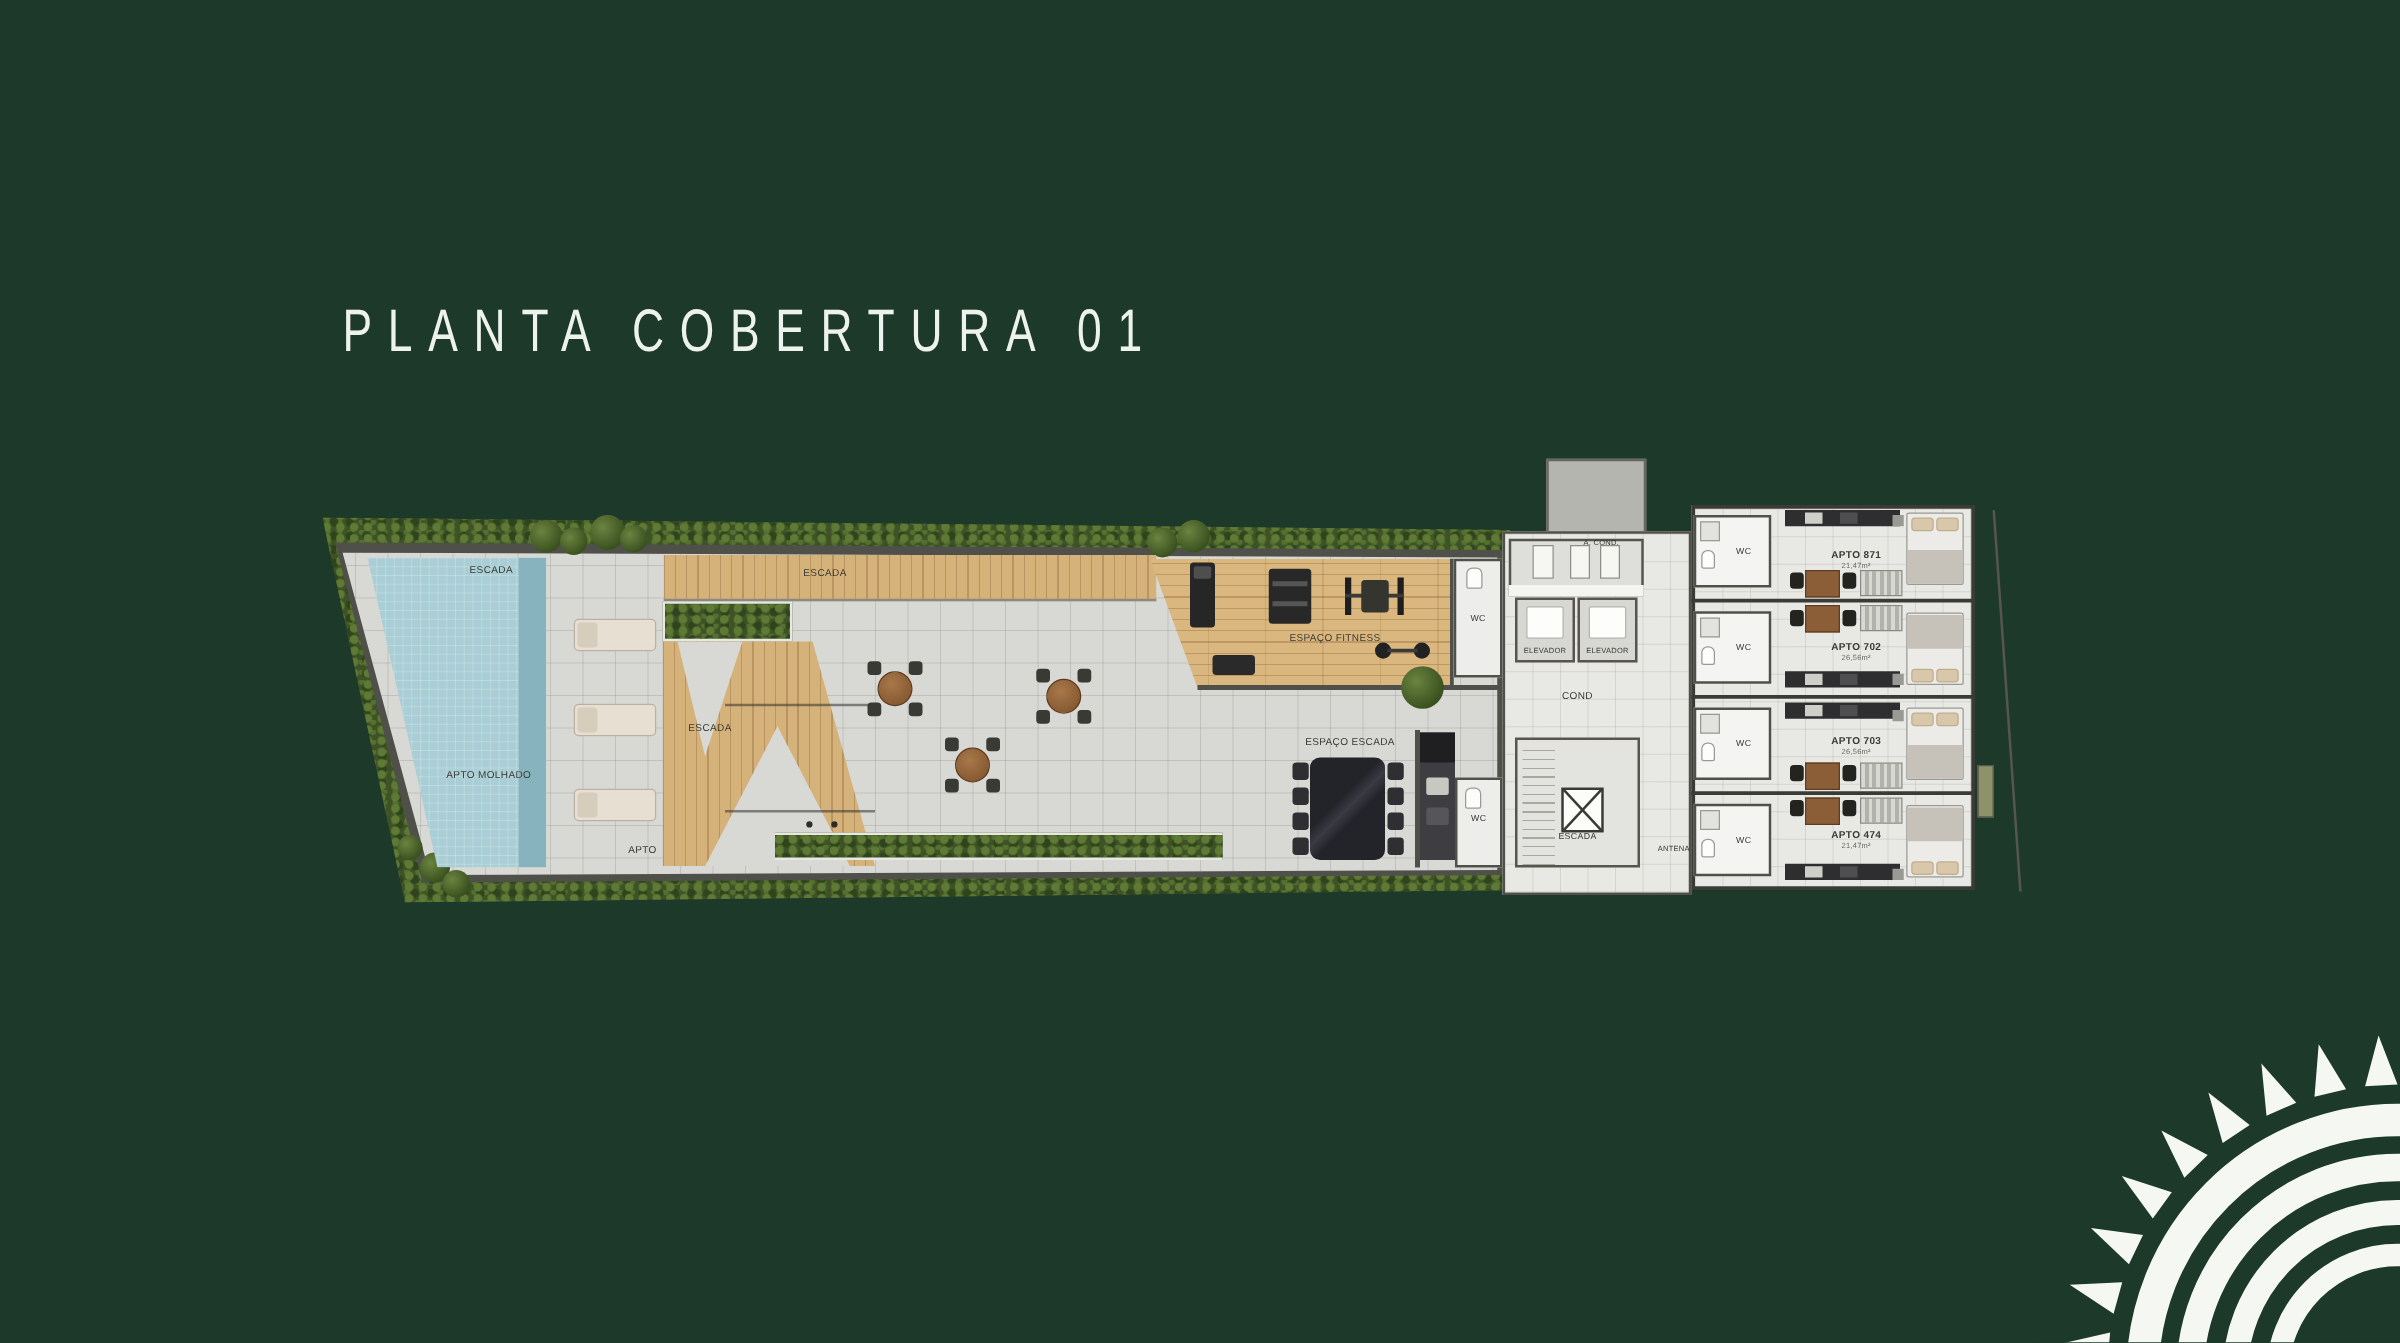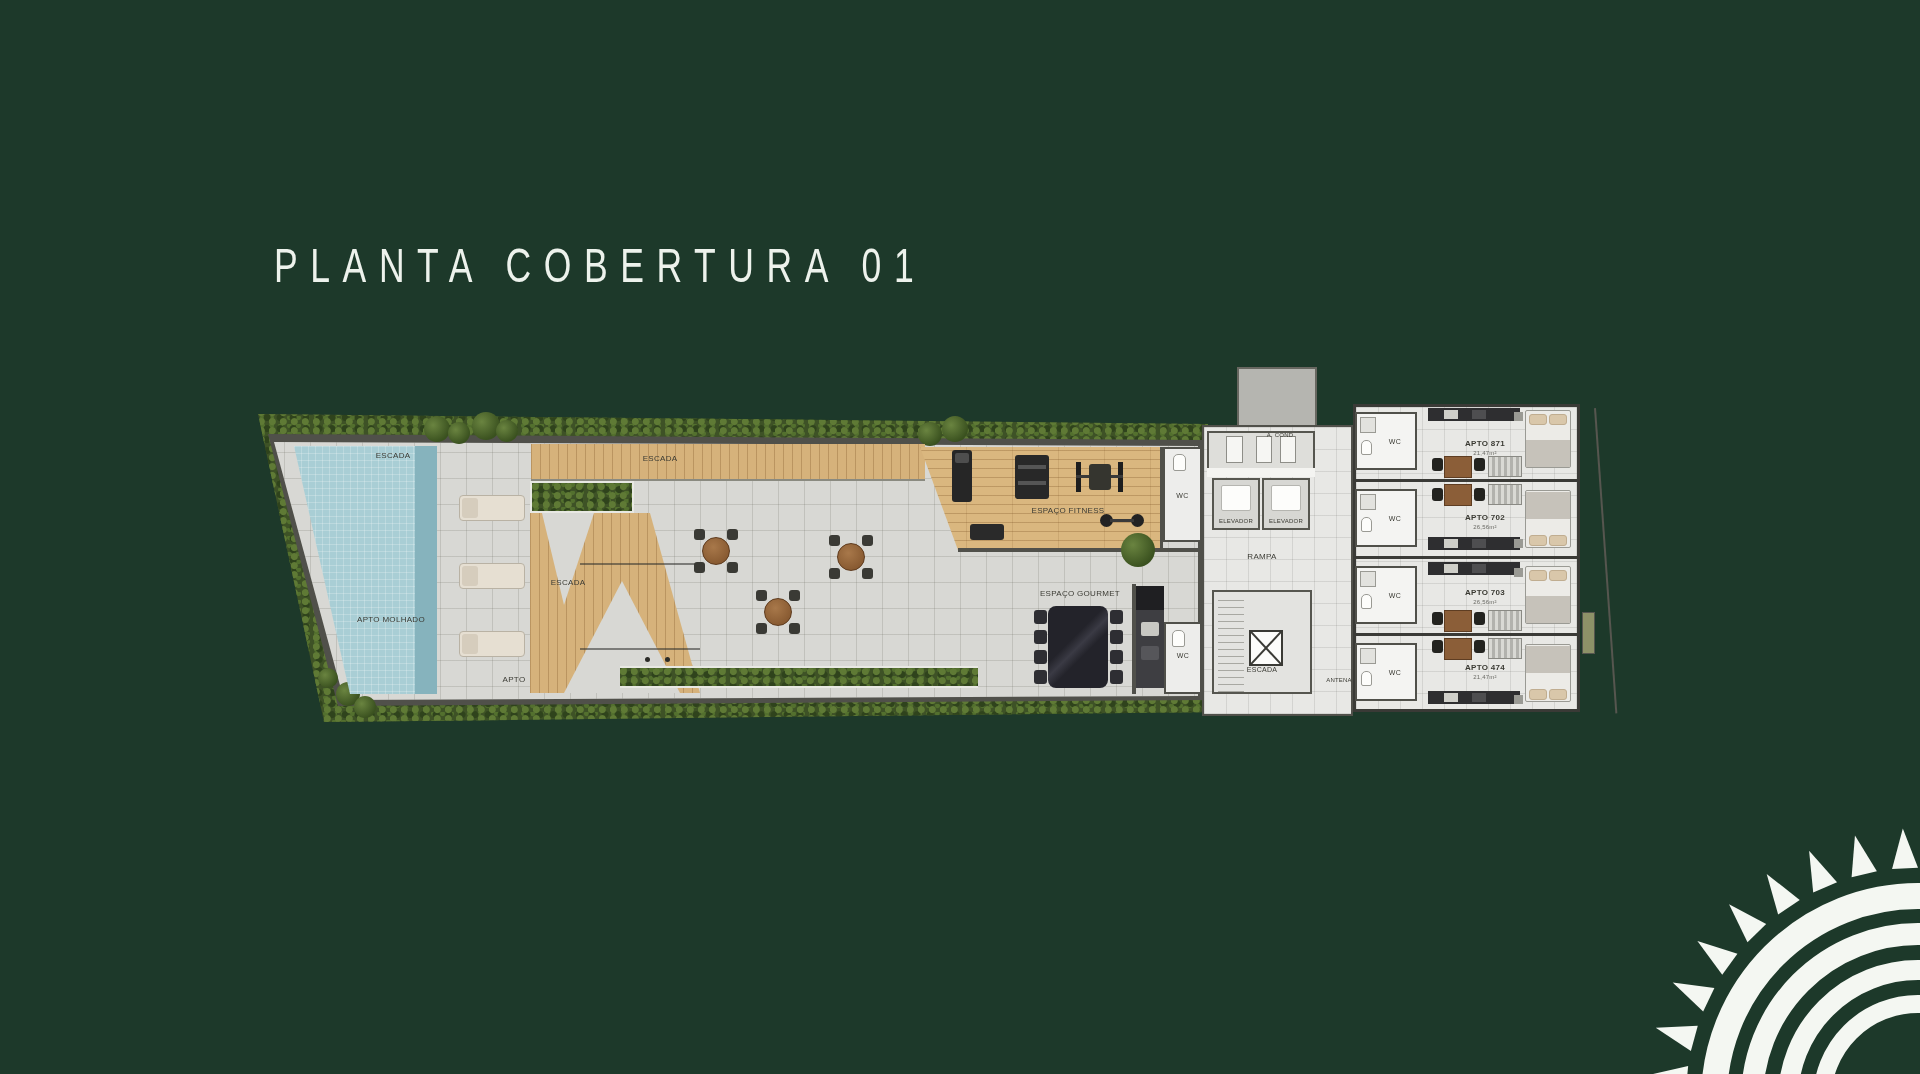--- a/index.html
+++ b/index.html
@@ -148,21 +148,21 @@
     <div class="abs" style="left:31px;top:0;width:13px;height:13px;border-radius:50%;background:#222"></div>
     <div class="abs" style="left:10px;top:5px;width:24px;height:3px;background:#3a3a3a"></div>
   </div>
   <div class="abs dark" style="left:712px;top:124px;width:34px;height:16px;background:#2a2a2a"></div>
   <div class="lbl" style="left:748px;top:107px;width:124px">ESPAÇO FITNESS</div>
 
   <div class="abs room" style="left:905px;top:47px;width:39px;height:95px"></div>
   <div class="abs toilet" style="left:915px;top:54px;width:13px;height:17px"></div>
   <div class="lbl s7" style="left:905px;top:92px;width:39px">WC</div>
 
-  <div class="lbl" style="left:760px;top:190px;width:124px">ESPAÇO GOURMET</div>
+  <div class="lbl" style="left:760px;top:190px;width:124px">ESPAÇO ESCADA</div>
   <div class="abs" style="left:790px;top:206px;width:60px;height:82px;border-radius:8px;background:linear-gradient(135deg,#23232a 40%,#3a3a44 50%,#23232a 60%)"></div>
   <div class="abs chair" style="left:776px;top:210px;width:13px;height:14px"></div>
   <div class="abs chair" style="left:776px;top:230px;width:13px;height:14px"></div>
   <div class="abs chair" style="left:776px;top:250px;width:13px;height:14px"></div>
   <div class="abs chair" style="left:776px;top:270px;width:13px;height:14px"></div>
   <div class="abs chair" style="left:852px;top:210px;width:13px;height:14px"></div>
   <div class="abs chair" style="left:852px;top:230px;width:13px;height:14px"></div>
   <div class="abs chair" style="left:852px;top:250px;width:13px;height:14px"></div>
   <div class="abs chair" style="left:852px;top:270px;width:13px;height:14px"></div>
   <div class="abs wall" style="left:874px;top:184px;width:4px;height:110px"></div>
@@ -185,21 +185,21 @@
   <div class="lbl s6" style="left:990px;top:32px;width:66px">A. COND.</div>
   <div class="abs" style="left:949px;top:68px;width:108px;height:9px;background:#f4f4f1"></div>
   <div class="abs" style="left:954px;top:78px;width:48px;height:52px;border:2px solid #56564f;background:#d7d7d3">
     <div class="abs" style="left:7px;top:5px;width:30px;height:26px;background:#fdfdfb;border:1px solid #b5b5b0;border-radius:2px"></div>
     <div class="lbl s6" style="left:0;top:38px;width:44px">ELEVADOR</div>
   </div>
   <div class="abs" style="left:1004px;top:78px;width:48px;height:52px;border:2px solid #56564f;background:#d7d7d3">
     <div class="abs" style="left:7px;top:5px;width:30px;height:26px;background:#fdfdfb;border:1px solid #b5b5b0;border-radius:2px"></div>
     <div class="lbl s6" style="left:0;top:38px;width:44px">ELEVADOR</div>
   </div>
-  <div class="lbl" style="left:974px;top:153px;width:60px">RAMPA</div>
+  <div class="lbl" style="left:974px;top:153px;width:60px">COND</div>
   <div class="abs" style="left:954px;top:190px;width:100px;height:104px;border:2px solid #56564f;background:#e3e3e0">
     <div class="abs" style="left:4px;top:4px;width:26px;height:96px;background:repeating-linear-gradient(0deg,#a8a8a2 0 1px,transparent 1px 7px)"></div>
     <div class="abs" style="left:35px;top:38px;width:34px;height:36px;background:#fcfcfa;border:2px solid #3a3a35">
       <div class="xbar" style="transform:translate(-50%,-50%) rotate(47deg)"></div>
       <div class="xbar" style="transform:translate(-50%,-50%) rotate(-47deg)"></div>
     </div>
   </div>
   <div class="lbl s7" style="left:974px;top:266px;width:60px">ESCADA</div>
   <div class="lbl s6" style="left:1058px;top:277px;width:46px">ANTENA</div>
   <div class="abs" style="left:1098px;top:294px;width:24px;height:10px;background:#b5b5b0;border:1px solid #676760"></div>

